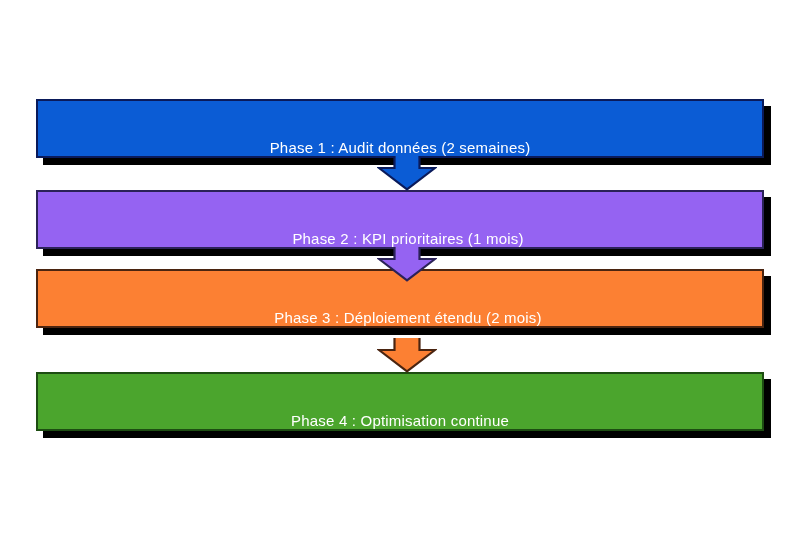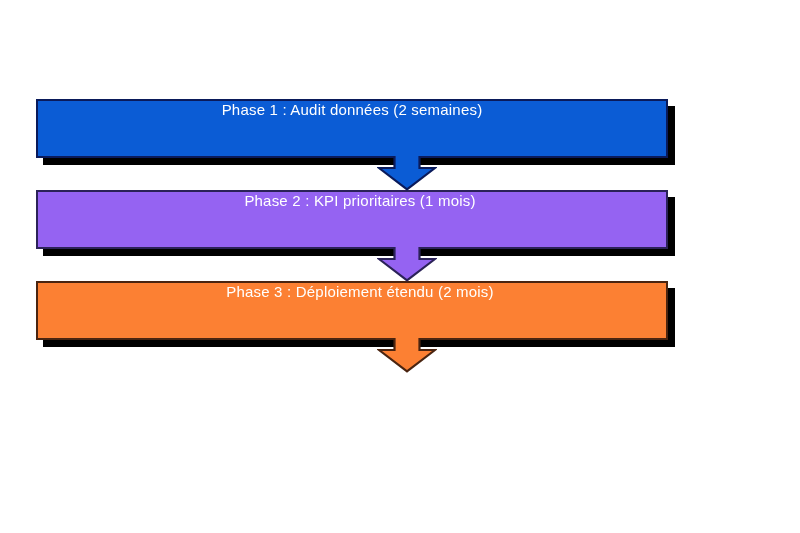--- a/index.html
+++ b/index.html
@@ -6,26 +6,26 @@
   .canvas {
     position:relative;
     width:800px; height:533px;
     background:#ffffff;
     overflow:hidden;
     font-family:"Liberation Sans", sans-serif;
   }
   .phase {
     position:absolute;
     left:36px;
-    width:632px; height:59px;
+    width:728px; height:59px;
     box-sizing:border-box;
     background:var(--fill,#ccc);
     border:2px solid var(--border,#000);
     box-shadow:7px 7px 0 var(--shadow,#000);
-    display:flex; align-items:flex-start; justify-content:center;
+    display:flex; align-items:flex-end; justify-content:center;
     z-index:2;
   }
   .phase-label {
     color:var(--text,#fff);
     font-size:15px;
     letter-spacing:0.2px;
     text-align:center;
     white-space:nowrap;
   }
   .arrow {
@@ -36,21 +36,21 @@
     overflow:hidden;
   }
   .arrow polygon {
     fill:var(--fill,#ccc);
     stroke:var(--border,#000);
     stroke-width:2.2;
     stroke-linejoin:miter;
   }
   .phase-1 { top:99px; }
   .phase-2 { top:190px;padding-left:16px; }
-  .phase-3 { top:281px;padding-left:16px; }
+  .phase-3 { top:269px;padding-left:16px; }
   .phase-4 { top:372px; }
   .arrow-1 { top:156px; }
   .arrow-2 { top:247px; }
   .arrow-3 { top:338px; }
 </style>
 </head>
 <body>
 
 <div class="canvas" style="--shadow: #000000; --text: #ffffff; background: rgb(255, 255, 255);">
 
@@ -71,14 +71,17 @@
   </svg>
 
   <div class="phase phase-3" style="--fill: #fc8033; --border: #4a2410;">
     <span class="phase-label">Phase 3 : Déploiement étendu (2 mois)</span>
   </div>
 
   <svg class="arrow arrow-3" viewBox="0 0 60 35" aria-hidden="true" style="--fill: #fc8033; --border: #4a2410;">
     <polygon points="17.5,-4 17.5,12 2,12 30,33.4 58,12 42.5,12 42.5,-4"></polygon>
   </svg>
 
+  <div class="phase phase-4" style="--fill: #4ba52d; --border: #1d4d12;">
+    <span class="phase-label">Phase 4 : Optimisation continue</span>
+  </div>
 
 </div>
 
 </body></html>

